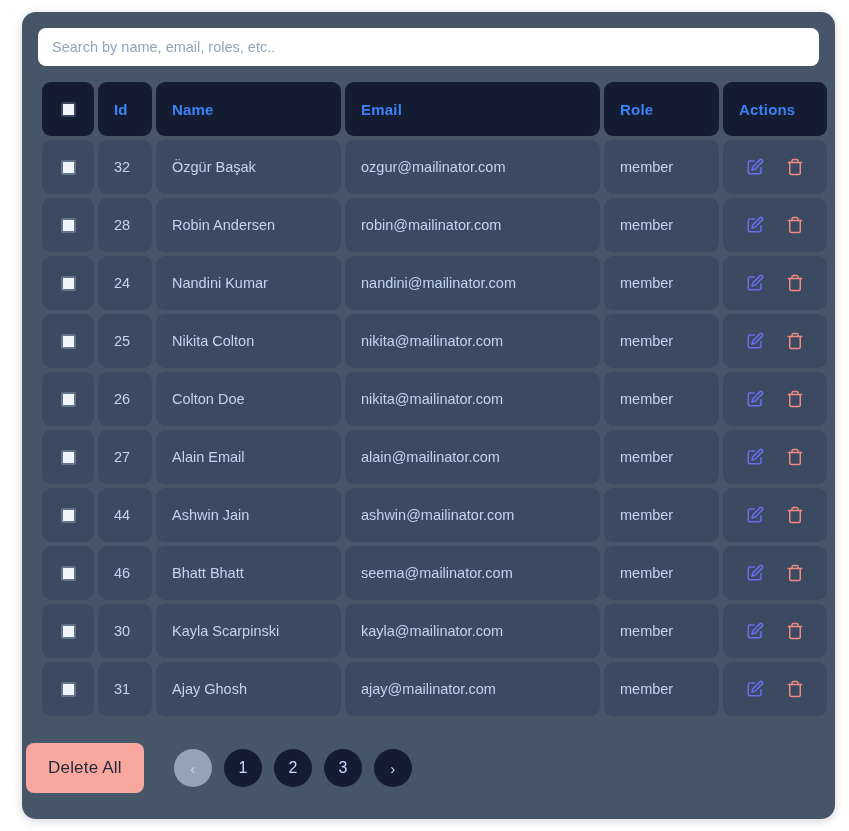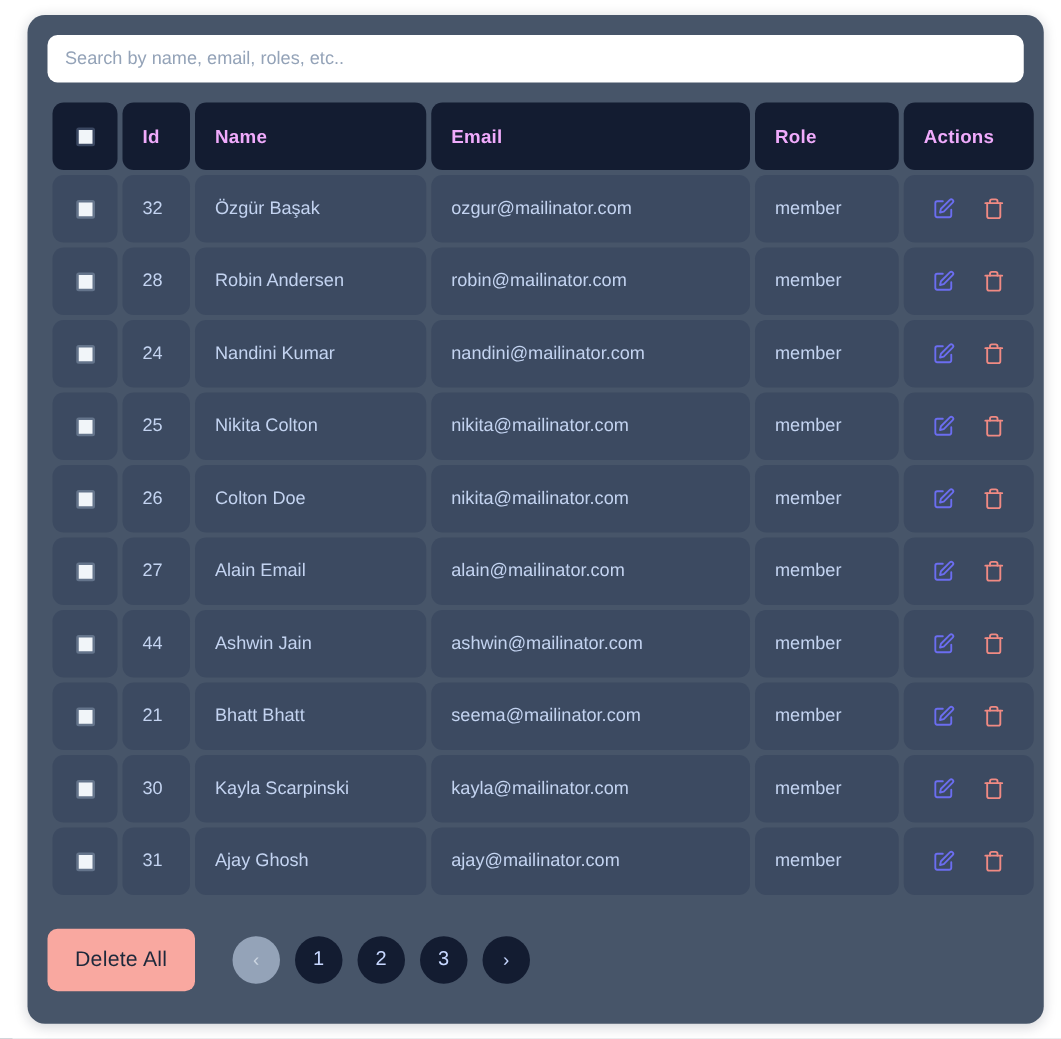--- a/index.html
+++ b/index.html
@@ -82,21 +82,21 @@
   col.c-act   { width: 104px; }
 
   .hcell {
     background: #131c31;
     border-radius: 9px;
     height: 54px;
     box-sizing: border-box;
     display: flex;
     align-items: center;
     padding: 0 16px;
-    color: #f0abfc;
+    color: #3b82f6;
     font-size: 15px;
     font-weight: bold;
     letter-spacing: 0.2px;
   }
   .hcell.center { justify-content: center; padding: 0; }
 
   .dcell {
     background: #3c4a61;
     border-radius: 9px;
     height: 54px;
@@ -137,21 +137,21 @@
     background: none;
     border: none;
     padding: 0;
   }
   .icon-edit svg { stroke: #6b6df0; }
   .icon-del svg  { stroke: #f08a83; }
 
   
   .footer {
     position: absolute;
-    left: 16px;
+    left: 4px;
     right: 16px;
     bottom: 26px;
     height: 50px;
     display: flex;
     align-items: center;
     gap: 30px;
   }
   .delete-all {
     background: #f9a8a0;
     color: #1e293b;
@@ -480,21 +480,21 @@
               </div>
             </td>
           </tr>
           <tr>
             <td>
               <div class="dcell center">
                 <span class="cbox"></span>
               </div>
             </td>
             <td>
-              <div class="dcell">21</div>
+              <div class="dcell">46</div>
             </td>
             <td>
               <div class="dcell">Bhatt Bhatt</div>
             </td>
             <td>
               <div class="dcell">seema@mailinator.com</div>
             </td>
             <td>
               <div class="dcell">member</div>
             </td>

